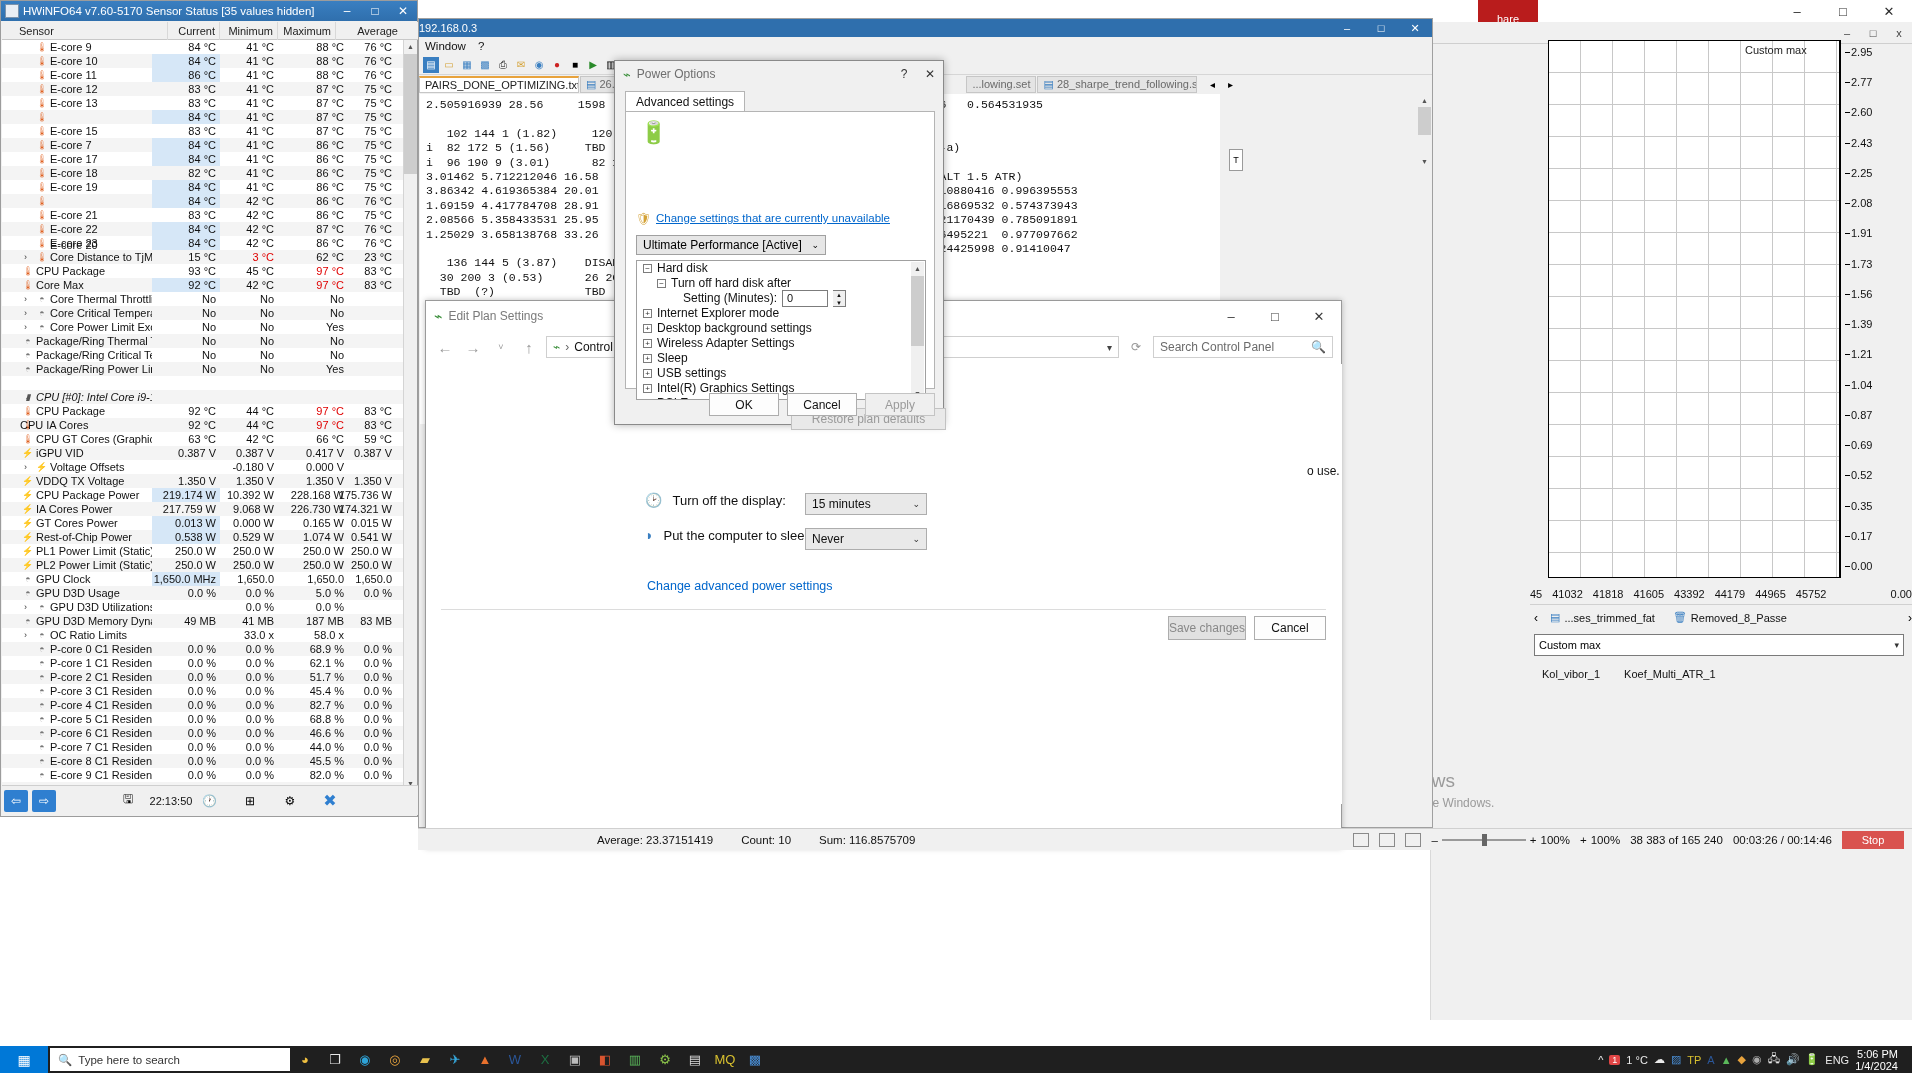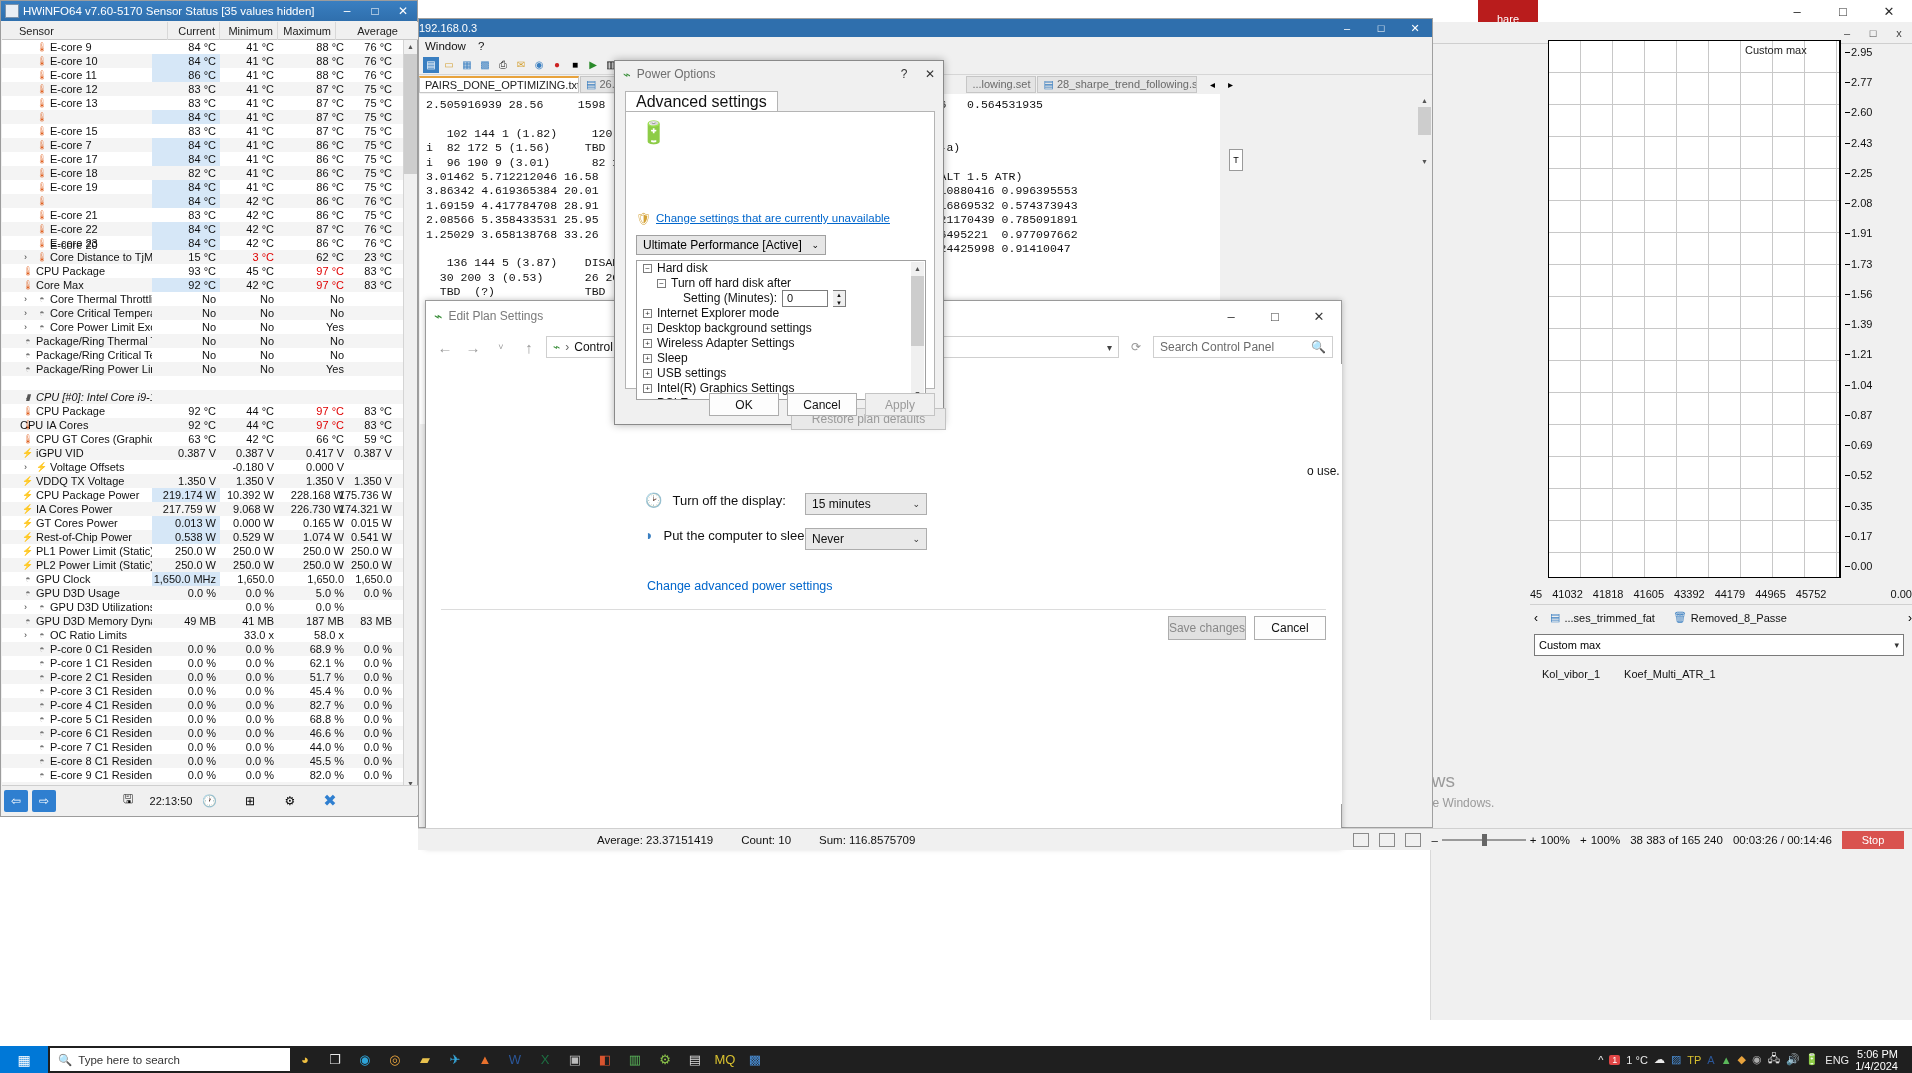--- a/index.html
+++ b/index.html
@@ -110,21 +110,21 @@
   .cp-btn { min-width:72px; height:24px; background:#e1e1e1; border:1px solid #adadad; font-size:12px; display:flex; align-items:center; justify-content:center; color:#111;}
   .cp-btn.disabled { color:#888; }
   .cp-btn.plain { background:#fdfdfd; }
   #cp-usehint { position:absolute; left:880px; top:100px; font-size:12px; color:#111; }
 
   
   #powerdlg { left:614px; top:60px; width:330px; height:365px; background:#f0f0f0; border:1px solid #8a8a8a; box-shadow:0 0 8px rgba(0,0,0,.3); }
   #pd-title { height:26px; background:#f0f0f0; display:flex; align-items:center; padding-left:8px; gap:6px; font-size:12px; color:#6e6e6e; }
   #pd-title .sp { margin-left:auto; display:flex; }
   #pd-title .sp div { width:26px; text-align:center; color:#333; font-size:12px; }
-  #pd-tab { position:absolute; left:10px; top:30px; height:20px; background:#fff; border:1px solid #b4b4b4; border-bottom:none; padding:0 10px; display:flex; align-items:center; font-size:16px; color:#111;}
+  #pd-tab { position:absolute; left:10px; top:30px; height:20px; background:#fff; border:1px solid #b4b4b4; border-bottom:none; padding:0 10px; display:flex; align-items:center; font-size:12px; color:#111;}
   #pd-panel { position:absolute; left:10px; top:50px; width:310px; height:278px; background:#fff; border:1px solid #b4b4b4; }
   #pd-desc { position:absolute; left:14px; top:8px; width:280px; display:flex; gap:10px; }
   #pd-desc .txt { font-size:11.5px; color:#111; line-height:15px; }
   #pd-changelink { position:absolute; left:30px; top:100px; font-size:11.5px; color:#0066cc; text-decoration:underline;}
   #pd-shield { position:absolute; left:10px; top:100px; width:15px; height:15px;}
   #pd-plan { position:absolute; left:10px; top:123px; width:190px; height:20px; background:#e6e6e6; border:1px solid #a0a0a0; display:flex; align-items:center; padding:0 6px; font-size:12px;}
   #pd-plan .cv { margin-left:auto; font-size:9px;}
   #pd-tree { position:absolute; left:10px; top:148px; width:290px; height:140px; background:#fff; border:1px solid #a0a0a0; overflow:hidden; }
   .tnode { height:15px; line-height:15px; font-size:12px; color:#111; display:flex; align-items:center; gap:5px; }
   .tbox { width:9px; height:9px; border:1px solid #7c7c7c; background:#fff; display:inline-flex; align-items:center; justify-content:center; font-size:8px; line-height:8px; color:#333;}

